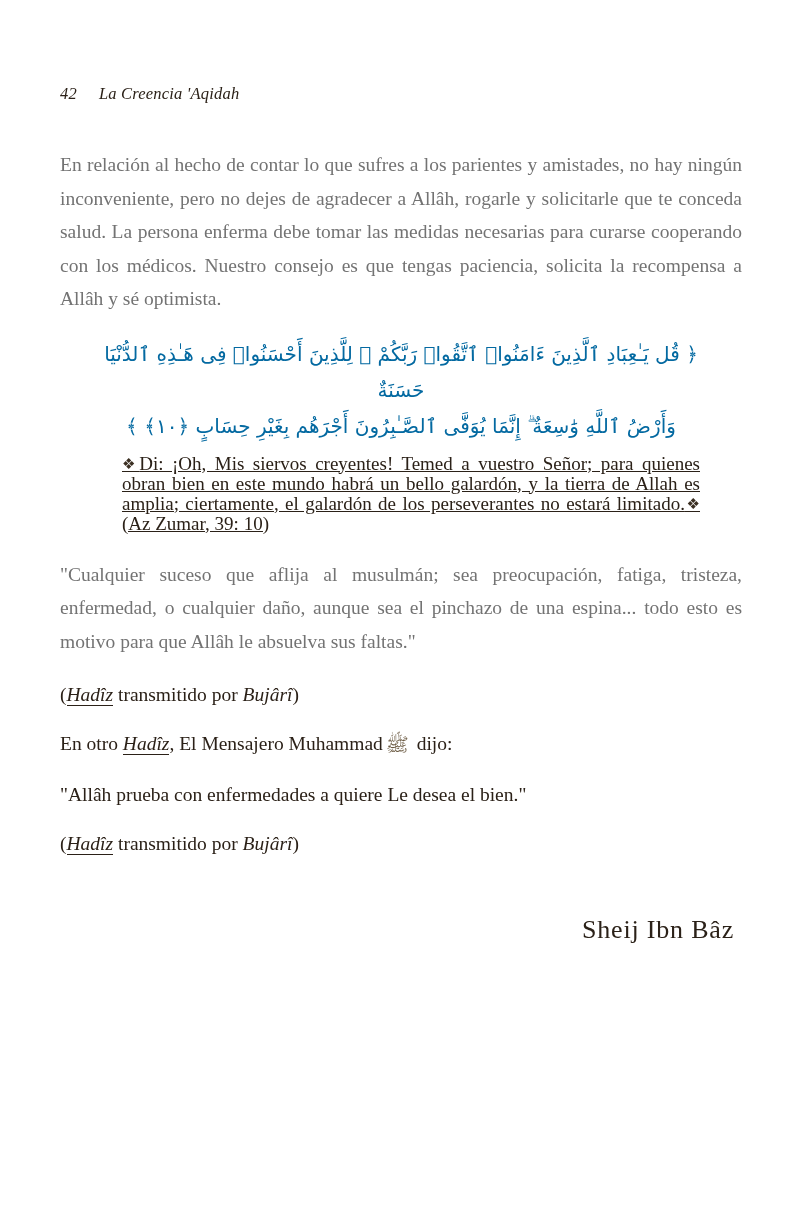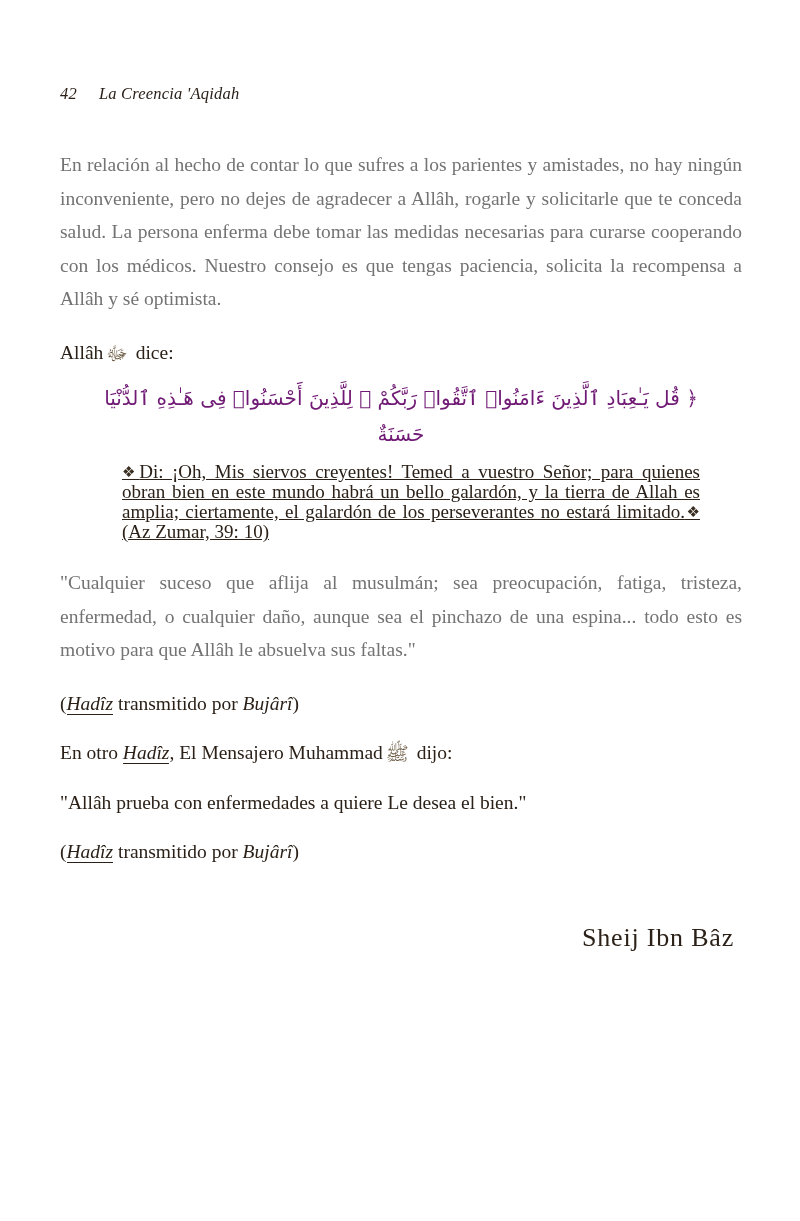--- a/index.html
+++ b/index.html
@@ -71,21 +71,21 @@
   .spacer-md { height: 13px; }
 
   
   .quran {
     margin: 8px 0 10px 0;
     direction: rtl;
     text-align: center;
     font-family: "DejaVu Sans", "Liberation Sans", sans-serif;
     font-size: 20px;
     line-height: 36px;
-    color: #701a75;
+    color: #0369a1;
     padding: 0 22px;
     unicode-bidi: isolate;
   }
 
   
   .translation {
     margin: 4px 0 18px 0;
     padding-left: 62px;
     padding-right: 42px;
     font-size: 19px;
@@ -156,24 +156,24 @@
 <div class="page">
 
   <div class="running-head">
     <span class="folio">42</span><span>La Creencia 'Aqidah</span>
   </div>
 
   <div class="column">
 
     <p class="body">En relación al hecho de contar lo que sufres a los parientes y amistades, no hay ningún inconveniente, pero no dejes de agradecer a Allâh, rogarle y solicitarle que te conceda salud. La persona enferma debe tomar las medidas necesarias para curarse cooperando con los médicos. Nuestro consejo es que tengas paciencia, solicita la recompensa a Allâh y sé optimista.</p>
 
-    <p class="lead"><span>Allâh</span><span class="honorific">ﷻ</span> <span>dice:</span></p>
 
     <div class="quran">
       <div>﴿ قُل يَـٰعِبَادِ ٱلَّذِينَ ءَامَنُوا۟ ٱتَّقُوا۟ رَبَّكُمْ ۚ لِلَّذِينَ أَحْسَنُوا۟ فِى هَـٰذِهِ ٱلدُّنْيَا حَسَنَةٌ</div>
+      <div>وَأَرْضُ ٱللَّهِ وَٰسِعَةٌ ۗ إِنَّمَا يُوَفَّى ٱلصَّـٰبِرُونَ أَجْرَهُم بِغَيْرِ حِسَابٍ ﴿١٠﴾ ﴾</div>
     </div>
 
     <p class="translation"><span class="ornament">❖</span><span>Di: ¡Oh, Mis siervos creyentes! Temed a vuestro Señor; para quienes obran bien en este mundo habrá un bello galardón, y la tierra de Allah es amplia; ciertamente, el galardón de los perseverantes no estará limitado.</span><span class="ornament">❖</span> <span>(Az Zumar, 39: 10)</span></p>
 
 
     <div class="spacer-sm"></div>
 
     <p class="body last-line-left">"Cualquier suceso que aflija al musulmán; sea preocupación, fatiga, tristeza, enfermedad, o cualquier daño, aunque sea el pinchazo de una espina... todo esto es motivo para que Allâh le absuelva sus faltas."</p>
 
     <p class="attrib"><span>(</span><span class="it uz">Hadîz</span><span> transmitido por </span><span class="it">Bujârî</span><span>)</span></p>

